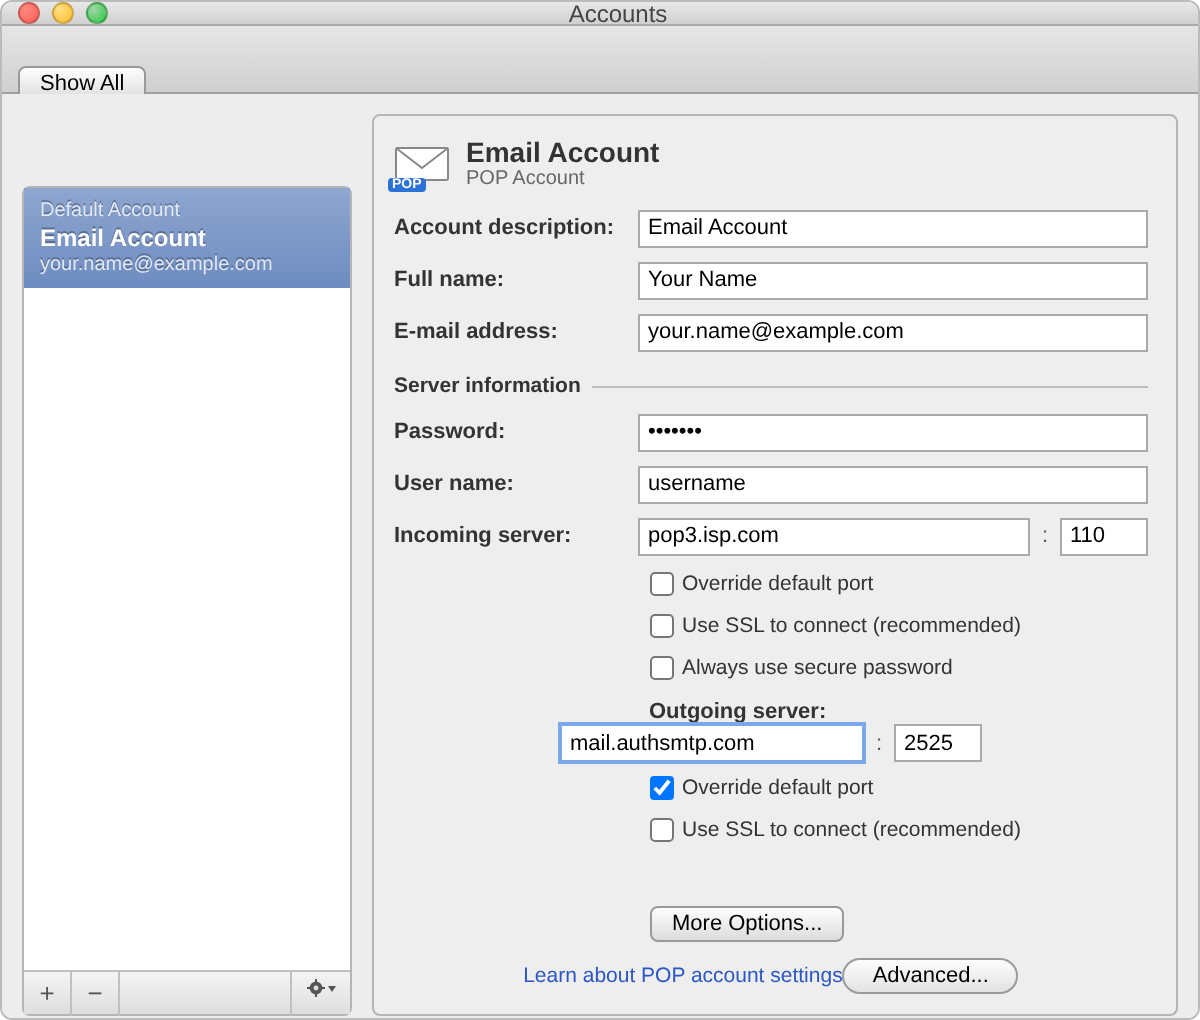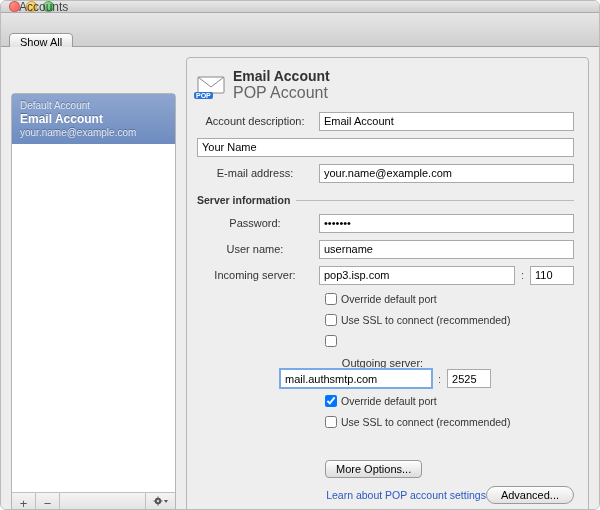--- a/index.html
+++ b/index.html
@@ -40,21 +40,21 @@
   height: 11px;
   border-radius: 50%;
   border: 0.5px solid rgba(0,0,0,0.2);
 }
 .tl.red { background: radial-gradient(circle at 30% 30%, #ff8a80, #ff5f57); }
 .tl.yel { background: radial-gradient(circle at 30% 30%, #ffe082, #ffbd2e); }
 .tl.grn { background: radial-gradient(circle at 30% 30%, #a5d6a7, #28c940); }
 .title {
   position: absolute;
   left: 18px; right: 0;
-  text-align: left;
+  text-align: center;
   font-size: 12px;
   color: #444;
   pointer-events: none;
 }
 .toolbar {
   height: 34px;
   background: linear-gradient(#e6e6e6, #cfcfcf);
   border-bottom: 1px solid #a0a0a0;
   display: flex;
   align-items: center;
@@ -155,33 +155,34 @@
   position: absolute;
   bottom: -3px; left: -3px;
   background: #2b72d9;
   color: #fff;
   font-size: 7px;
   font-weight: bold;
   padding: 0 2px;
   border-radius: 2px;
 }
 .header-text .ht { font-size: 14px; font-weight: bold; color: #333; }
-.header-text .hs { font-size: 16px; color: #666; }
+.header-text .hs { font-size: 10px; color: #666; }
 .form { display: flex; flex-direction: column; gap: 4px; }
 .row {
   display: flex;
   align-items: center;
   min-height: 22px;
 }
 .label {
   width: 122px;
-  text-align: center;
+  text-align: left;
   padding-right: 6px;
   font-size: 11px;
   color: #333;
+  font-weight: bold;
 }
 .field {
   flex: 1;
   display: flex;
   align-items: center;
   gap: 4px;
 }
 input[type=text], input[type=password] {
   font-size: 11px;
   padding: 2px 4px;
@@ -232,21 +233,21 @@
 .link {
   color: #2b57c6;
   font-size: 10.5px;
   text-decoration: none;
   cursor: pointer;
 }
 .footer {
   margin-top: auto;
   display: flex;
   align-items: center;
-  justify-content: flex-end;
+  justify-content: center;
   padding-top: 8px;
 }
 .adv-btn {
   padding: 2px 14px;
   font-size: 11px;
   border-radius: 10px;
   border: 1px solid #9a9a9a;
   background: linear-gradient(#fdfdfd, #e2e2e2);
   cursor: default;
 }
@@ -319,20 +320,21 @@
 
         <div class="row">
           <div class="label">Account description:</div>
           <div class="field">
               <input type="text" value="Email Account" style="">
             </div>
         </div>
 
 
         <div class="row">
+          <div class="label">Full name:</div>
           <div class="field">
               <input type="text" value="Your Name" style="">
             </div>
         </div>
 
         <div class="row">
           <div class="label">E-mail address:</div>
           <div class="field">
               <input type="text" value="your.name@example.com" style="">
             </div>
@@ -368,20 +370,21 @@
         <div class="check-row">
           <input type="checkbox" style="">
           <span>Override default port</span>
         </div>
         <div class="check-row">
           <input type="checkbox" style="">
           <span>Use SSL to connect (recommended)</span>
         </div>
         <div class="check-row">
           <input type="checkbox" style="">
+          <span>Always use secure password</span>
         </div>
 
         <div class="row" style="margin-top:4px;flex-direction:column;">
           <div class="label">Outgoing server:</div>
           <div class="field">
             <input type="text" class="focused" value="mail.authsmtp.com" style="">
             <span class="port-sep">:</span>
             <input type="text" class="port" value="2525" style="">
           </div>
         </div>

